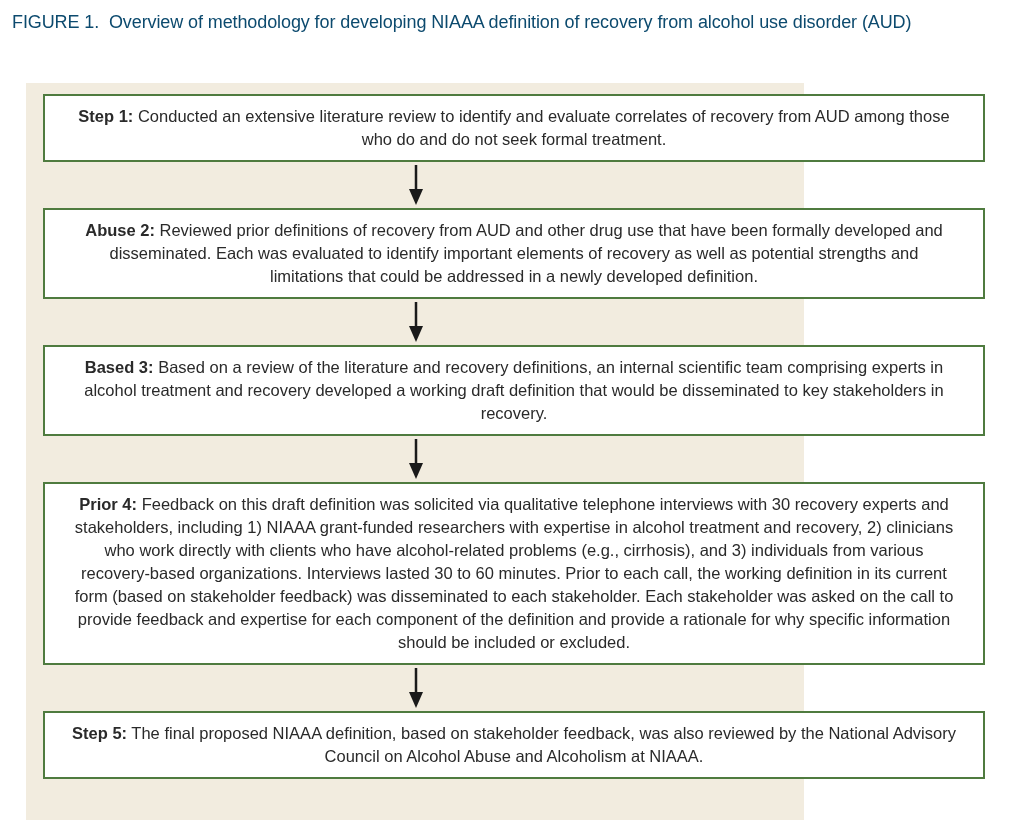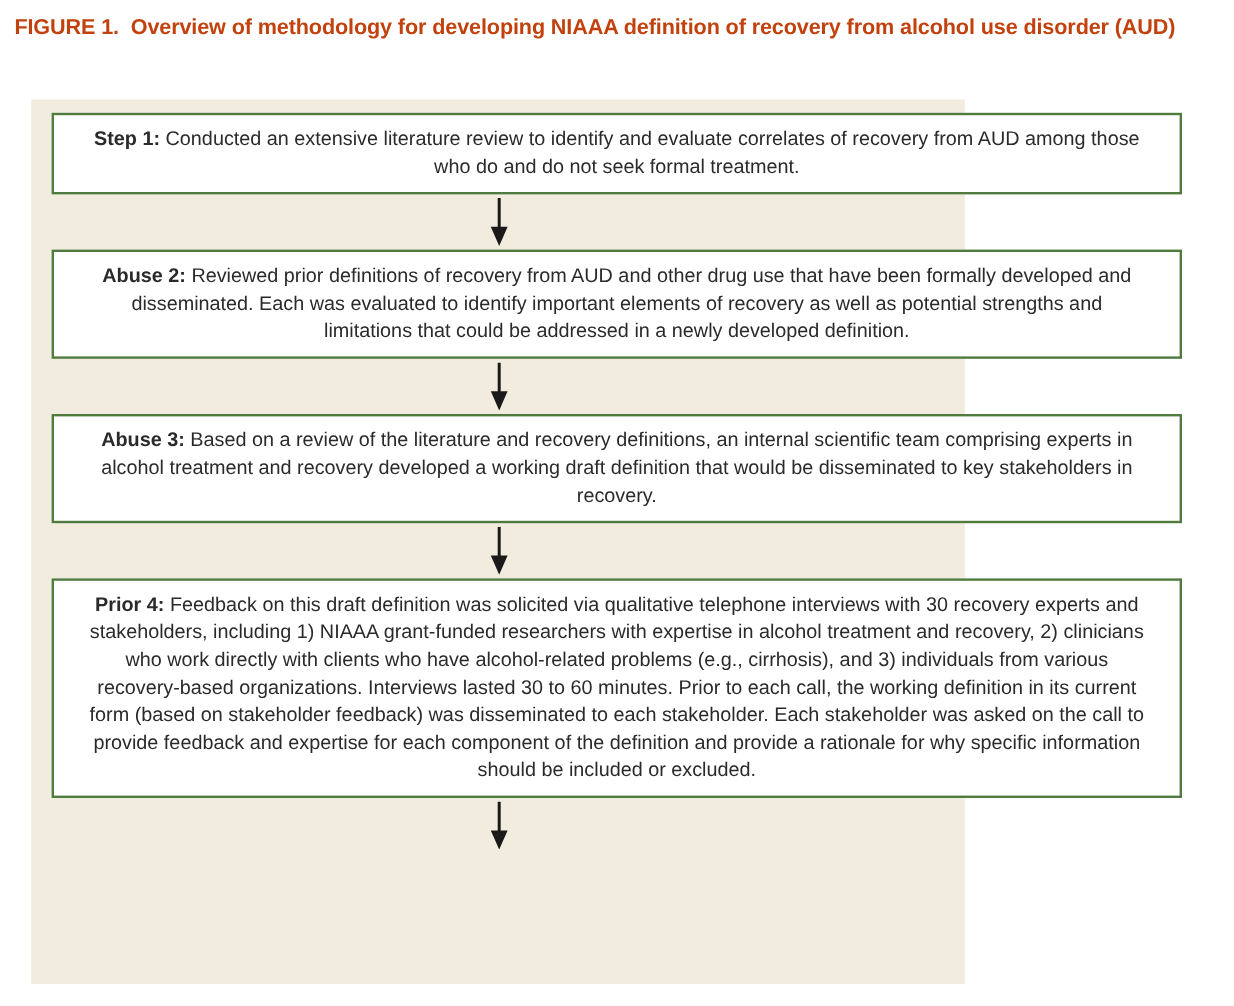--- a/index.html
+++ b/index.html
@@ -18,23 +18,23 @@
     height: 838px;
     font-family: "Liberation Sans", "DejaVu Sans", sans-serif;
     overflow: hidden;
   }
   .figure-title {
     position: absolute;
     left: 12px;
     top: 8px;
     width: 1004px;
     font-size: 18px;
-    font-weight: bold;
+    font-weight: normal;
     line-height: 29px;
-    color: #c2410c;
+    color: #0c4a6e;
     white-space: pre-wrap;
     letter-spacing: -0.1px;
   }
   .panel {
     position: absolute;
     left: 26px;
     top: 83px;
     width: 778px;
     height: 737px;
     background: var(--panel-bg);
@@ -87,21 +87,21 @@
   </div>
 
   <div class="arrow">
     <svg width="16" height="40" viewBox="0 0 16 40" aria-hidden="true">
       <line x1="8" y1="0" x2="8" y2="26" stroke="var(--arrow)" stroke-width="2.5"></line>
       <polygon points="1,24 15,24 8,40" fill="var(--arrow)"></polygon>
     </svg>
   </div>
 
   <div class="step-box">
-    <span class="step-label">Abuse 3:</span>
+    <span class="step-label">Based 3:</span>
     <span>Based on a review of the literature and recovery definitions, an internal scientific team comprising experts in alcohol treatment and recovery developed a working draft definition that would be disseminated to key stakeholders in recovery.</span>
   </div>
 
   <div class="arrow">
     <svg width="16" height="40" viewBox="0 0 16 40" aria-hidden="true">
       <line x1="8" y1="0" x2="8" y2="26" stroke="var(--arrow)" stroke-width="2.5"></line>
       <polygon points="1,24 15,24 8,40" fill="var(--arrow)"></polygon>
     </svg>
   </div>
 
@@ -110,14 +110,18 @@
     <span>Feedback on this draft definition was solicited via qualitative telephone interviews with 30 recovery experts and stakeholders, including 1) NIAAA grant-funded researchers with expertise in alcohol treatment and recovery, 2) clinicians who work directly with clients who have alcohol-related problems (e.g., cirrhosis), and 3) individuals from various recovery-based organizations. Interviews lasted 30 to 60 minutes. Prior to each call, the working definition in its current form (based on stakeholder feedback) was disseminated to each stakeholder. Each stakeholder was asked on the call to provide feedback and expertise for each component of the definition and provide a rationale for why specific information should be included or excluded.</span>
   </div>
 
   <div class="arrow">
     <svg width="16" height="40" viewBox="0 0 16 40" aria-hidden="true">
       <line x1="8" y1="0" x2="8" y2="26" stroke="var(--arrow)" stroke-width="2.5"></line>
       <polygon points="1,24 15,24 8,40" fill="var(--arrow)"></polygon>
     </svg>
   </div>
 
+  <div class="step-box">
+    <span class="step-label">Step 5:</span>
+    <span>The final proposed NIAAA definition, based on stakeholder feedback, was also reviewed by the National Advisory Council on Alcohol Abuse and Alcoholism at NIAAA.</span>
+  </div>
 
 </div>
 
 </body></html>

